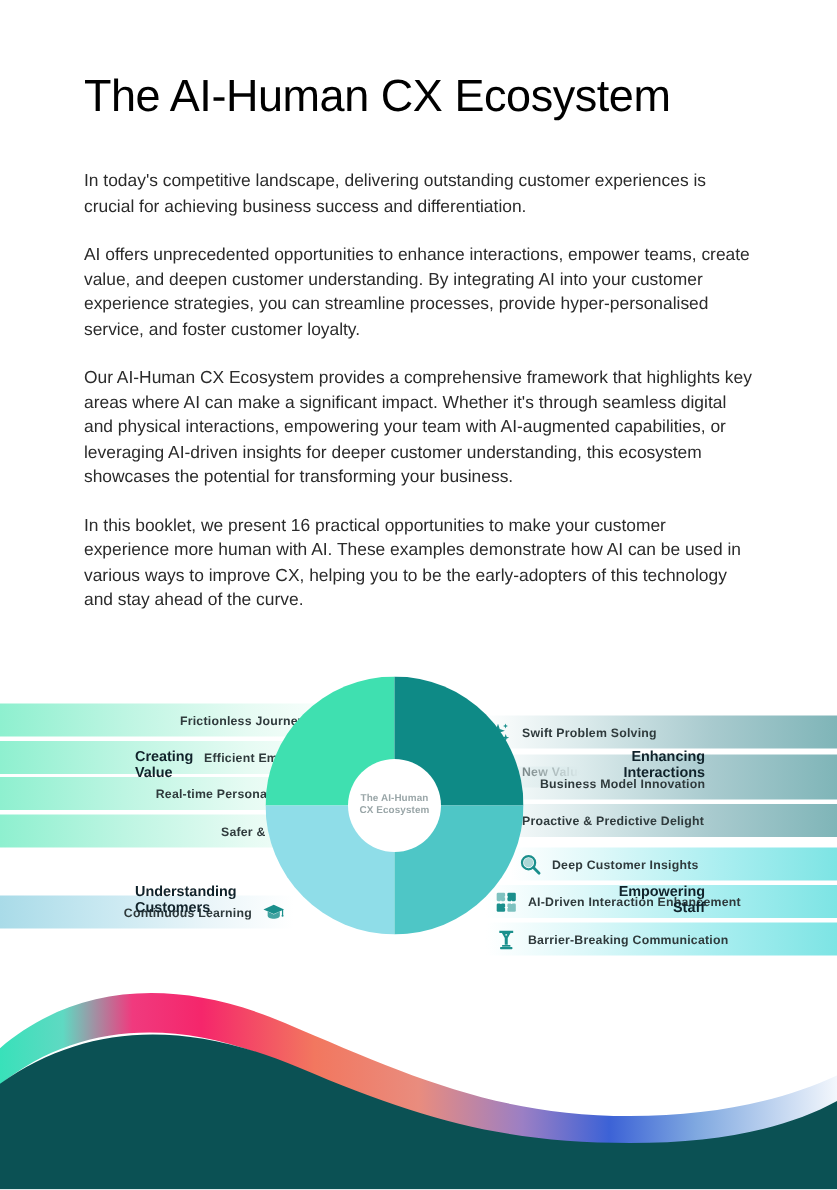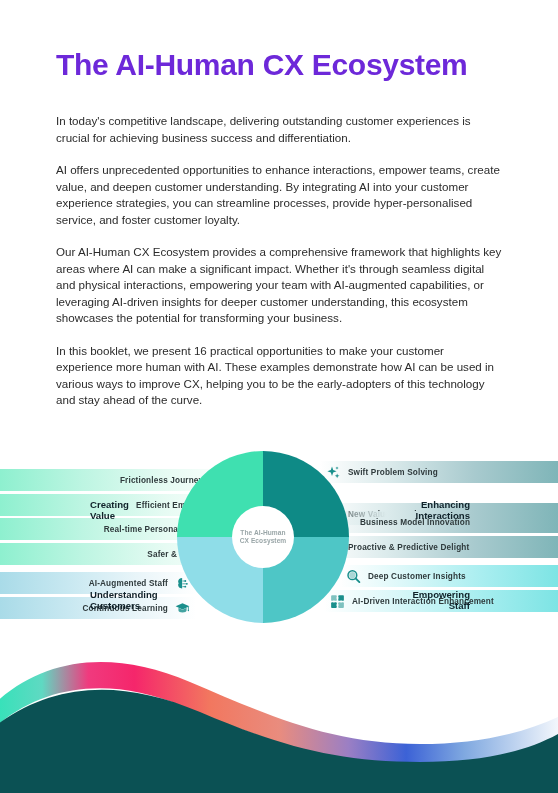--- a/index.html
+++ b/index.html
@@ -7,21 +7,21 @@
     width:558px;height:793px;
     background:#ffffff;
     font-family:"Liberation Sans","DejaVu Sans",sans-serif;
     overflow:hidden;position:relative;
   }
   #page{position:relative;width:558px;height:793px;overflow:hidden;background:#fff;}
 
   
   .title{
     position:absolute;left:56px;top:48px;
-    font-size:30px;font-weight:bold;color:#6d28d9;
+    font-size:30px;font-weight:normal;color:#000000;
     letter-spacing:-0.3px;line-height:1.1;text-align:center;
   }
   .copy{position:absolute;left:56px;top:113px;width:446px;}
   .para{
     font-size:11.6px;line-height:16.5px;color:#2b2b2b;
     margin:0 0 16px 0;text-align:left;
   }
   .para:last-child{margin-bottom:0;}
 
   
@@ -124,44 +124,32 @@
         </div>
         <div class="row left g1" style="top: 96px; width: 230px;">
           <span class="rlabel">Safer &amp; Swifter</span>
           <span class="ricon">
             <svg viewBox="0 0 24 24" width="15" height="15">
               <path d="M12 1.6 21 5v7.2C21 17.3 16.8 21 12 22.4 7.2 21 3 17.3 3 12.2V5Z" fill="#1a8f8c"></path>
               <path d="M7.6 11.8 10.6 15 16.4 8.4" stroke="#fff" stroke-width="2.2" fill="none" stroke-linecap="round" stroke-linejoin="round"></path>
             </svg>
           </span>
         </div>
-        <div class="row left g2" style="top: 125px; width: 190px;">
-          <span class="rlabel">AI-Augmented Staff</span>
-          <span class="ricon">
-            <svg viewBox="0 0 24 24" width="15" height="15">
-              <path d="M11.4 3.2c-3.7 0-6.4 2.5-6.4 5.6 0 1.1.4 2 1 2.8-.7.8-1 1.8-1 2.8 0 3 2.6 5.4 6 5.4h.4Z" fill="#1a8f8c"></path>
-              <circle cx="16.5" cy="8" r="1.5" fill="#1a8f8c"></circle>
-              <circle cx="19" cy="12.5" r="1.5" fill="#1a8f8c"></circle>
-              <circle cx="16.5" cy="17" r="1.5" fill="#1a8f8c"></circle>
-              <path d="M11.8 8h4.2M11.8 12.5H19M11.8 17h4.2" stroke="#1a8f8c" stroke-width="1.2" fill="none"></path>
-            </svg>
-          </span>
-        </div>
         <div class="row left g2" style="top: 150px; width: 190px;">
           <span class="rlabel">Continuous Learning</span>
           <span class="ricon">
             <svg viewBox="0 0 24 24" width="15" height="15">
               <path d="M12 3.4 23 8.4 12 13.4 1 8.4Z" fill="#1a8f8c"></path>
               <path d="M5.5 10.6v4.6c0 1.8 3 3.2 6.5 3.2s6.5-1.4 6.5-3.2v-4.6L12 13.8Z" fill="#1a8f8c" opacity=".82"></path>
               <path d="M21.4 9.1v5.3" stroke="#1a8f8c" stroke-width="1.3" fill="none"></path>
               <circle cx="21.4" cy="15.2" r="1.1" fill="#1a8f8c"></circle>
             </svg>
           </span>
         </div>
-        <div class="row right g3" style="top: 14px; width: 232px;">
+        <div class="row right g3" style="top: 30px; width: 232px;">
           <span class="ricon">
             <svg viewBox="0 0 24 24" width="15" height="15">
               <path d="M9.6 2.4 11.5 8 17 9.9 11.5 11.8 9.6 17.4 7.7 11.8 2.2 9.9 7.7 8Z" fill="#1a8f8c"></path>
               <path d="M17.8 13.4 18.8 16.2 21.6 17.2 18.8 18.2 17.8 21 16.8 18.2 14 17.2 16.8 16.2Z" fill="#1a8f8c"></path>
               <path d="M17.6 2.2 18.3 4.1 20.2 4.8 18.3 5.5 17.6 7.4 16.9 5.5 15 4.8 16.9 4.1Z" fill="#1a8f8c"></path>
             </svg>
           </span>
           <span class="rlabel">Swift Problem Solving</span>
         </div>
         <div class="row right g3" style="top: 56px; width: 232px;">
@@ -214,20 +202,32 @@
           <span class="ricon">
             <svg viewBox="0 0 24 24" width="15" height="15">
               <rect x="1.8" y="1.8" width="9" height="9" rx="1.4" fill="#1a8f8c" opacity=".55"></rect>
               <rect x="13.2" y="1.8" width="9" height="9" rx="1.4" fill="#1a8f8c"></rect>
               <rect x="1.8" y="13.2" width="9" height="9" rx="1.4" fill="#1a8f8c"></rect>
               <rect x="13.2" y="13.2" width="9" height="9" rx="1.4" fill="#1a8f8c" opacity=".55"></rect>
               <path d="M10.8 6.3h2.4M6.3 10.8v2.4M17.7 10.8v2.4M10.8 17.7h2.4" stroke="#fff" stroke-width="1.4" stroke-linecap="round"></path>
             </svg>
           </span>
           <span class="rlabel">AI-Driven Interaction Enhancement</span>
+        </div>
+        <div class="row right g4" style="top: 168px; width: 228px;">
+          <span class="ricon">
+            <svg viewBox="0 0 24 24" width="15" height="15">
+              <path d="M4.6 2.4h14.8v2.4H4.6Z" fill="#1a8f8c"></path>
+              <path d="M7.4 4.8h9.2l-3 5.4v7.2h-3.2v-7.2Z" fill="#1a8f8c"></path>
+              <rect x="7.6" y="17.6" width="8.8" height="1.8" fill="#1a8f8c"></rect>
+              <rect x="5.4" y="19.8" width="13.2" height="2.2" rx=".7" fill="#1a8f8c"></rect>
+              <path d="M11.1 6.8h1.8" stroke="#fff" stroke-width="1.1"></path>
+            </svg>
+          </span>
+          <span class="rlabel">Barrier-Breaking Communication</span>
         </div>
       </div>
 
     <div class="circle">
       <div class="quad q-tl" style="background: rgb(63, 224, 176);"></div>
       <div class="quad q-tr" style="background: rgb(14, 138, 134);"></div>
       <div class="quad q-bl" style="background: rgb(143, 221, 232);"></div>
       <div class="quad q-br" style="background: rgb(78, 198, 198);"></div>
     </div>
 

